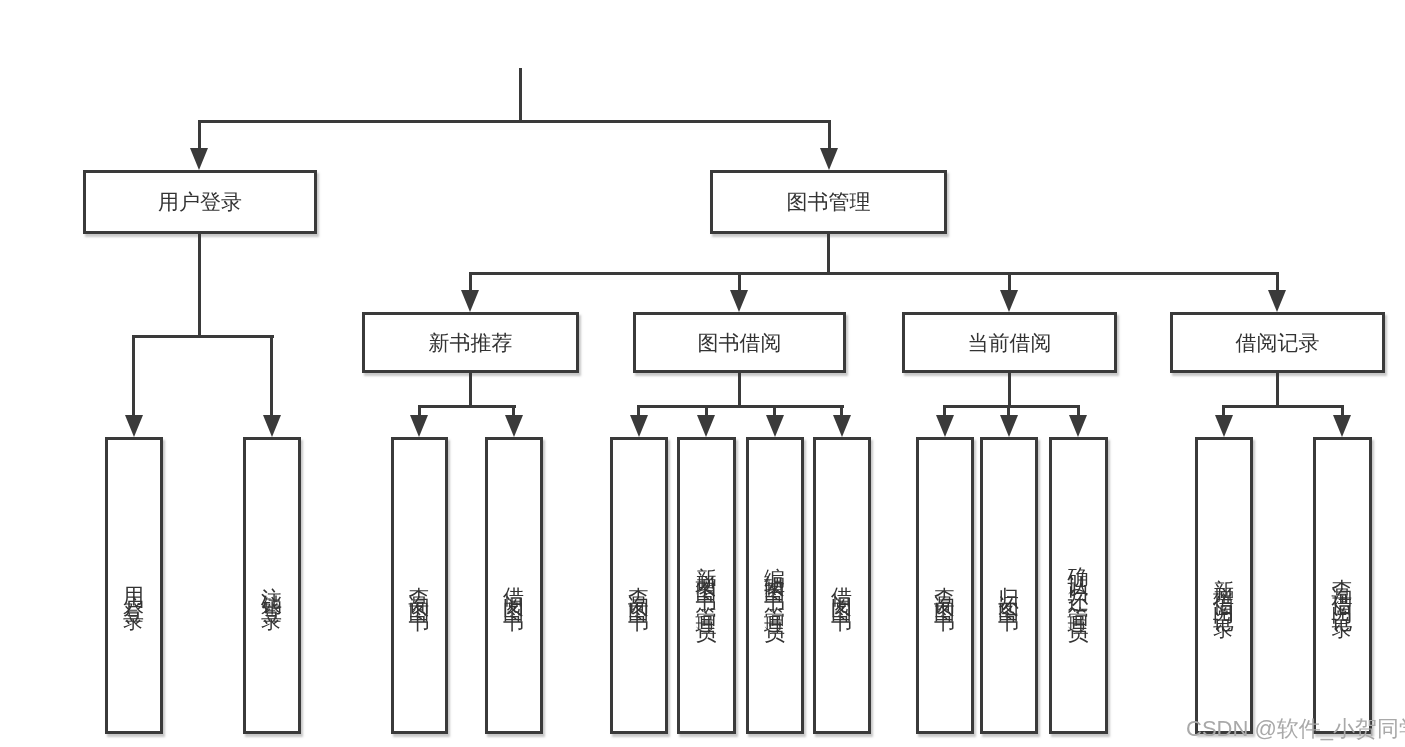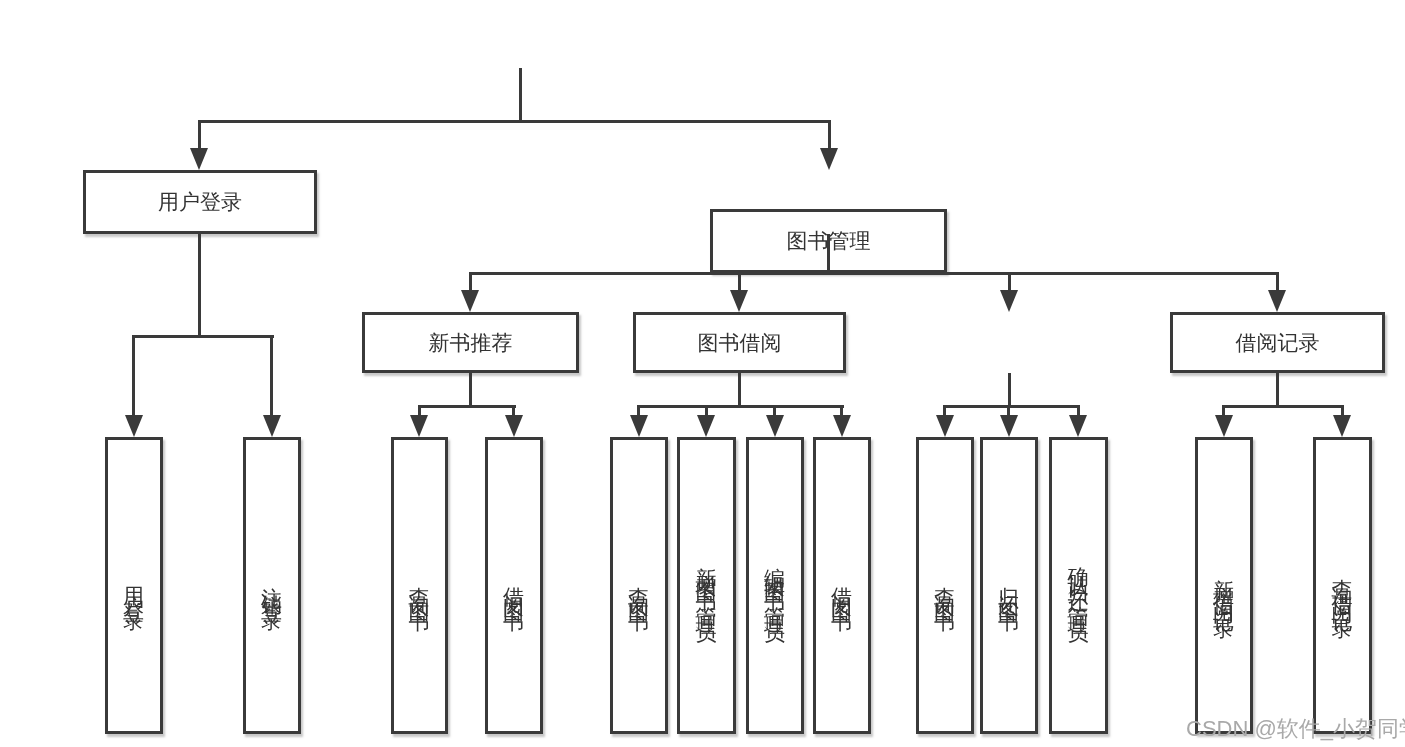--- a/index.html
+++ b/index.html
@@ -44,21 +44,21 @@
   <div class="vline" style="left:519px;top:68px;height:52px;"></div>
   <div class="hline" style="left:198px;top:120px;width:633px;"></div>
   <div class="vline" style="left:198px;top:120px;height:30px;"></div>
   <div class="ahead" style="left:190px;top:148px;"></div>
   <div class="vline" style="left:828px;top:120px;height:30px;"></div>
   <div class="ahead" style="left:820px;top:148px;"></div>
 
   <div class="hbox" style="left:83px;top:170px;width:234px;height:64px;">
     <span>用户登录</span>
   </div>
-  <div class="hbox" style="left:710px;top:170px;width:237px;height:64px;margin-top:39px;">
+  <div class="hbox" style="left:710px;top:170px;width:237px;height:64px;">
     <span>图书管理</span>
   </div>
 
   <div class="vline" style="left:198px;top:234px;height:101px;"></div>
   <div class="hline" style="left:133px;top:335px;width:141px;"></div>
   <div class="vline" style="left:132px;top:335px;height:82px;"></div>
   <div class="ahead" style="left:125px;top:415px;"></div>
   <div class="vline" style="left:270px;top:335px;height:82px;"></div>
   <div class="ahead" style="left:263px;top:415px;"></div>
 
@@ -71,20 +71,23 @@
   <div class="vline" style="left:1008px;top:272px;height:20px;"></div>
   <div class="ahead" style="left:1000px;top:290px;"></div>
   <div class="vline" style="left:1276px;top:272px;height:20px;"></div>
   <div class="ahead" style="left:1268px;top:290px;"></div>
 
   <div class="hbox" style="left:633px;top:312px;width:213px;height:61px;">
     <span>图书借阅</span>
   </div>
   <div class="hbox" style="left:362px;top:312px;width:217px;height:61px;">
     <span>新书推荐</span>
+  </div>
+  <div class="hbox" style="left:902px;top:312px;width:215px;height:61px;">
+    <span>当前借阅</span>
   </div>
   <div class="hbox" style="left:1170px;top:312px;width:215px;height:61px;">
     <span>借阅记录</span>
   </div>
 
   <div class="vline" style="left:469px;top:373px;height:32px;"></div>
   <div class="hline" style="left:418px;top:405px;width:98px;"></div>
   <div class="vline" style="left:418px;top:405px;height:12px;"></div>
   <div class="ahead" style="left:410px;top:415px;"></div>
   <div class="vline" style="left:512px;top:405px;height:12px;"></div>

